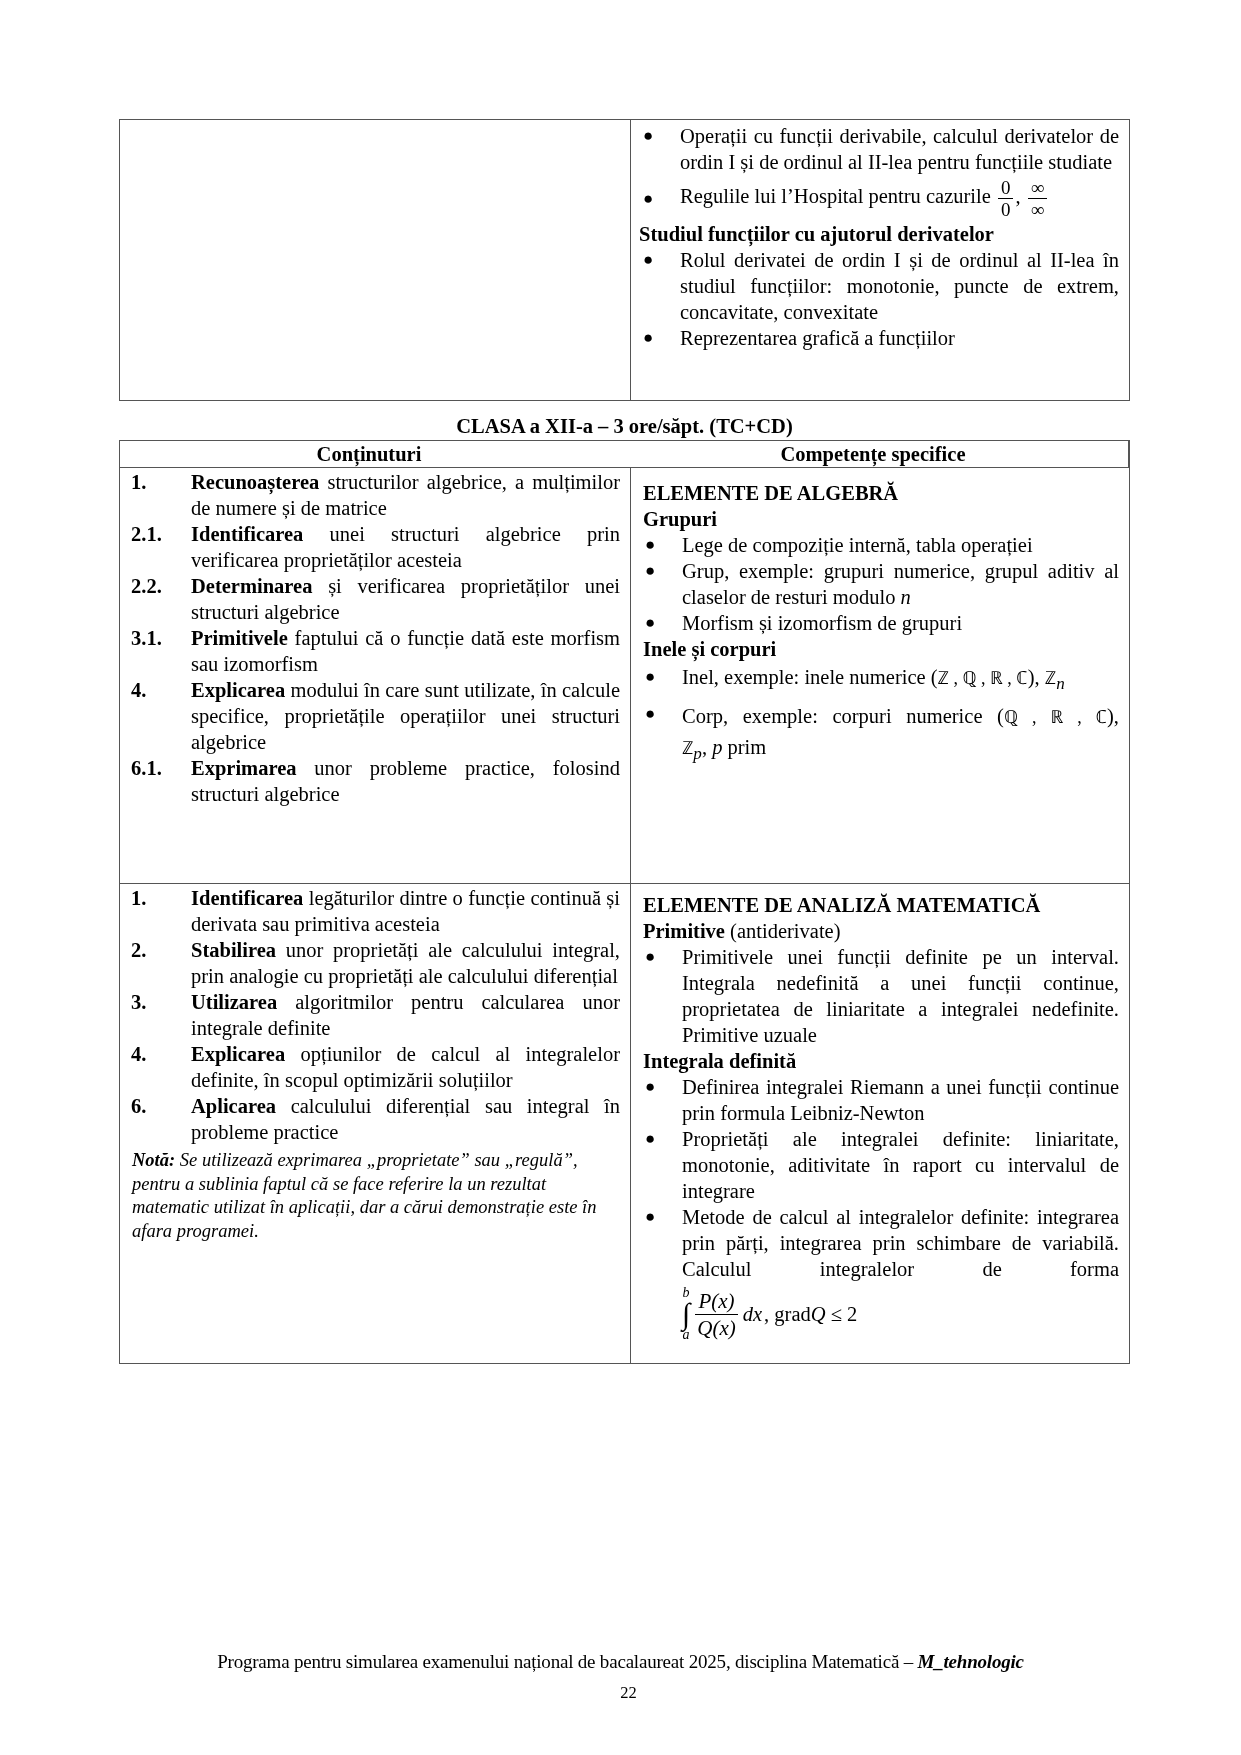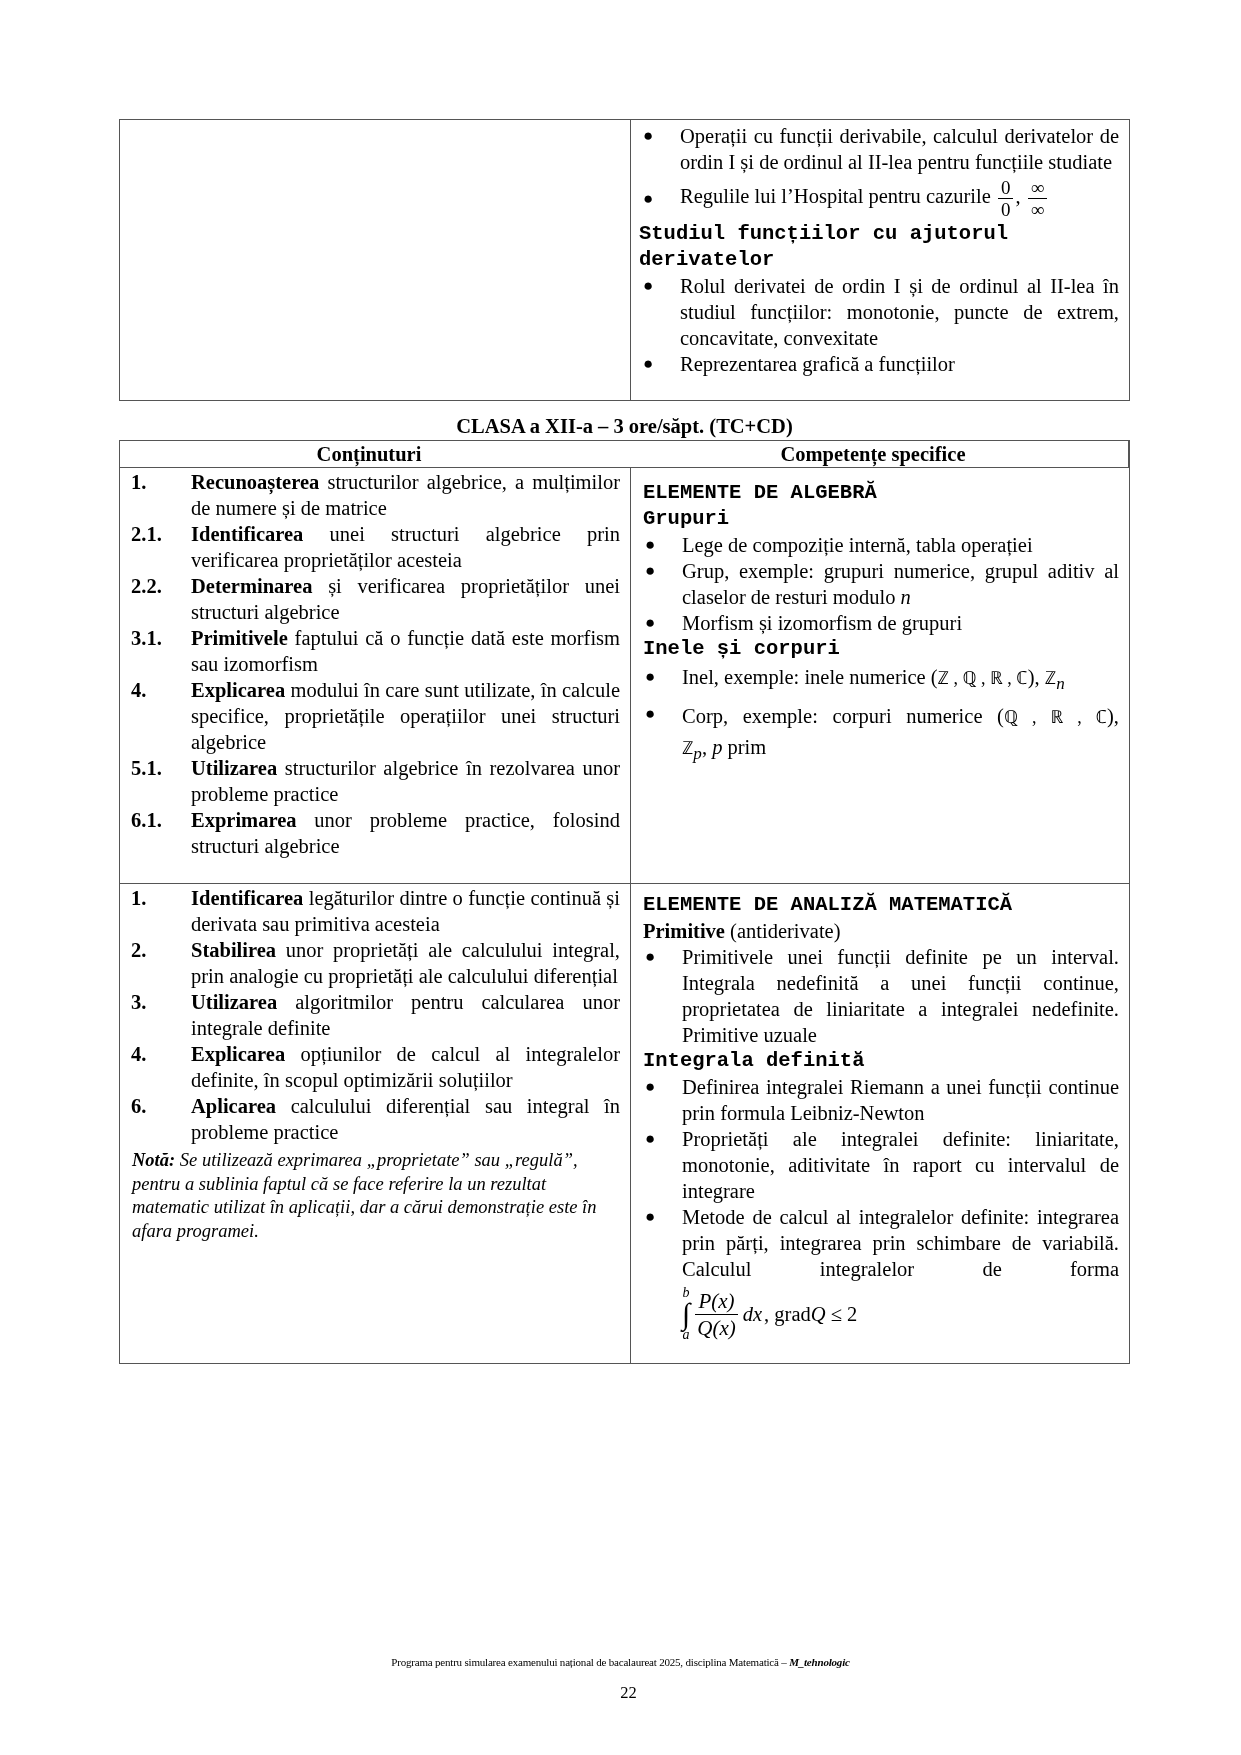--- a/index.html
+++ b/index.html
@@ -11,21 +11,21 @@
   .tbl { position: absolute; left: 119px; width: 1011px; border: 1.5px solid #555; box-sizing: border-box; }
   .tbl-top { top: 119px; height: 282px; }
   .row { display: flex; width: 100%; }
   .cell { box-sizing: border-box; }
   .cell.left { width: 511px; border-right: 1.5px solid #555; }
   .cell.right { flex: 1; }
 
   .bul { display: flex; text-align: justify; }
   .bul .dot { width: 37px; flex: none; padding-left: 2px; font-size: 17px; }
   .bul .txt { flex: 1; }
-  .hdg { font-weight: bold; font-family: Liberation Mono, monospace; }
+  .hdg { font-weight: bold; }
   .j { text-align: justify; text-align-last: justify; }
 
   .frac { display: inline-flex; flex-direction: column; align-items: center; vertical-align: middle; font-size: 19px; line-height: 21px; margin: 0 2px; }
   .frac .num { border-bottom: 1px solid #000; padding: 0 3px; }
   .frac .den { padding: 0 3px; }
 
   .section-title { position: absolute; top: 405px; left: 119px; width: 1011px; text-align: center; font-weight: bold; font-size: 20.5px; margin-top: 8px; }
 
   .tbl-main { top: 440px; }
   .hdr .cell { font-weight: bold; text-align: center; height: 27px; line-height: 26px; border-bottom: 1.5px solid #555; }
@@ -37,21 +37,21 @@
   .nota { font-style: italic; font-size: 18.5px; line-height: 23.5px; padding: 0 12px 0 12px; }
   .nota b { font-weight: bold; }
 
   .ds { font-family: Liberation Serif, serif; font-size: 18px; }
   .it { font-style: italic; }
 
   .integral { display: inline-flex; align-items: center; gap: 2px; vertical-align: middle; font-style: italic; }
   .intsym { display: inline-flex; flex-direction: column; align-items: center; font-size: 14px; line-height: 14px; }
   .intsym .s { font-size: 30px; line-height: 28px; font-style: normal; }
 
-  .footer { position: absolute; top: 1649px; left: 0; width: 1241px; text-align: center; font-size: 11px; letter-spacing: -0.2px; }
+  .footer { position: absolute; top: 1649px; left: 0; width: 1241px; text-align: center; font-size: 19px; letter-spacing: -0.2px; }
   .footer .fi { font-weight: bold; font-style: italic; }
   .pageno { position: absolute; top: 1680px; left: 8px; width: 1241px; text-align: center; font-size: 16.5px; }
 </style>
 </head>
 <body>
 
 <div class="tbl tbl-top">
   <div class="row" style="height:100%;">
     <div class="cell left" style="height:100%;"></div>
     <div class="cell right" style="padding:3px 10px 0 8px;">
@@ -108,24 +108,20 @@
           <span class="n">2.2.</span>
           <span class="t"><b>Determinarea</b><span> și verificarea proprietăților unei structuri algebrice</span></span>
         </div>
       <div class="comp">
           <span class="n">3.1.</span>
           <span class="t"><b>Primitivele</b><span> faptului că o funcție dată este morfism sau izomorfism</span></span>
         </div>
       <div class="comp">
           <span class="n">4.</span>
           <span class="t"><b>Explicarea</b><span> modului în care sunt utilizate, în calcule specifice, proprietățile operațiilor unei structuri algebrice</span></span>
-        </div>
-      <div class="comp">
-          <span class="n">5.1.</span>
-          <span class="t"><b>Utilizarea</b><span> structurilor algebrice în rezolvarea unor probleme practice</span></span>
         </div>
       <div class="comp">
           <span class="n">6.1.</span>
           <span class="t"><b>Exprimarea</b><span> unor probleme practice, folosind structuri algebrice</span></span>
         </div>
     </div>
     <div class="cell right" style="padding:12px 10px 0 12px;">
       <div class="hdg">ELEMENTE DE ALGEBRĂ</div>
       <div class="hdg">Grupuri</div>
       <div class="bul">

